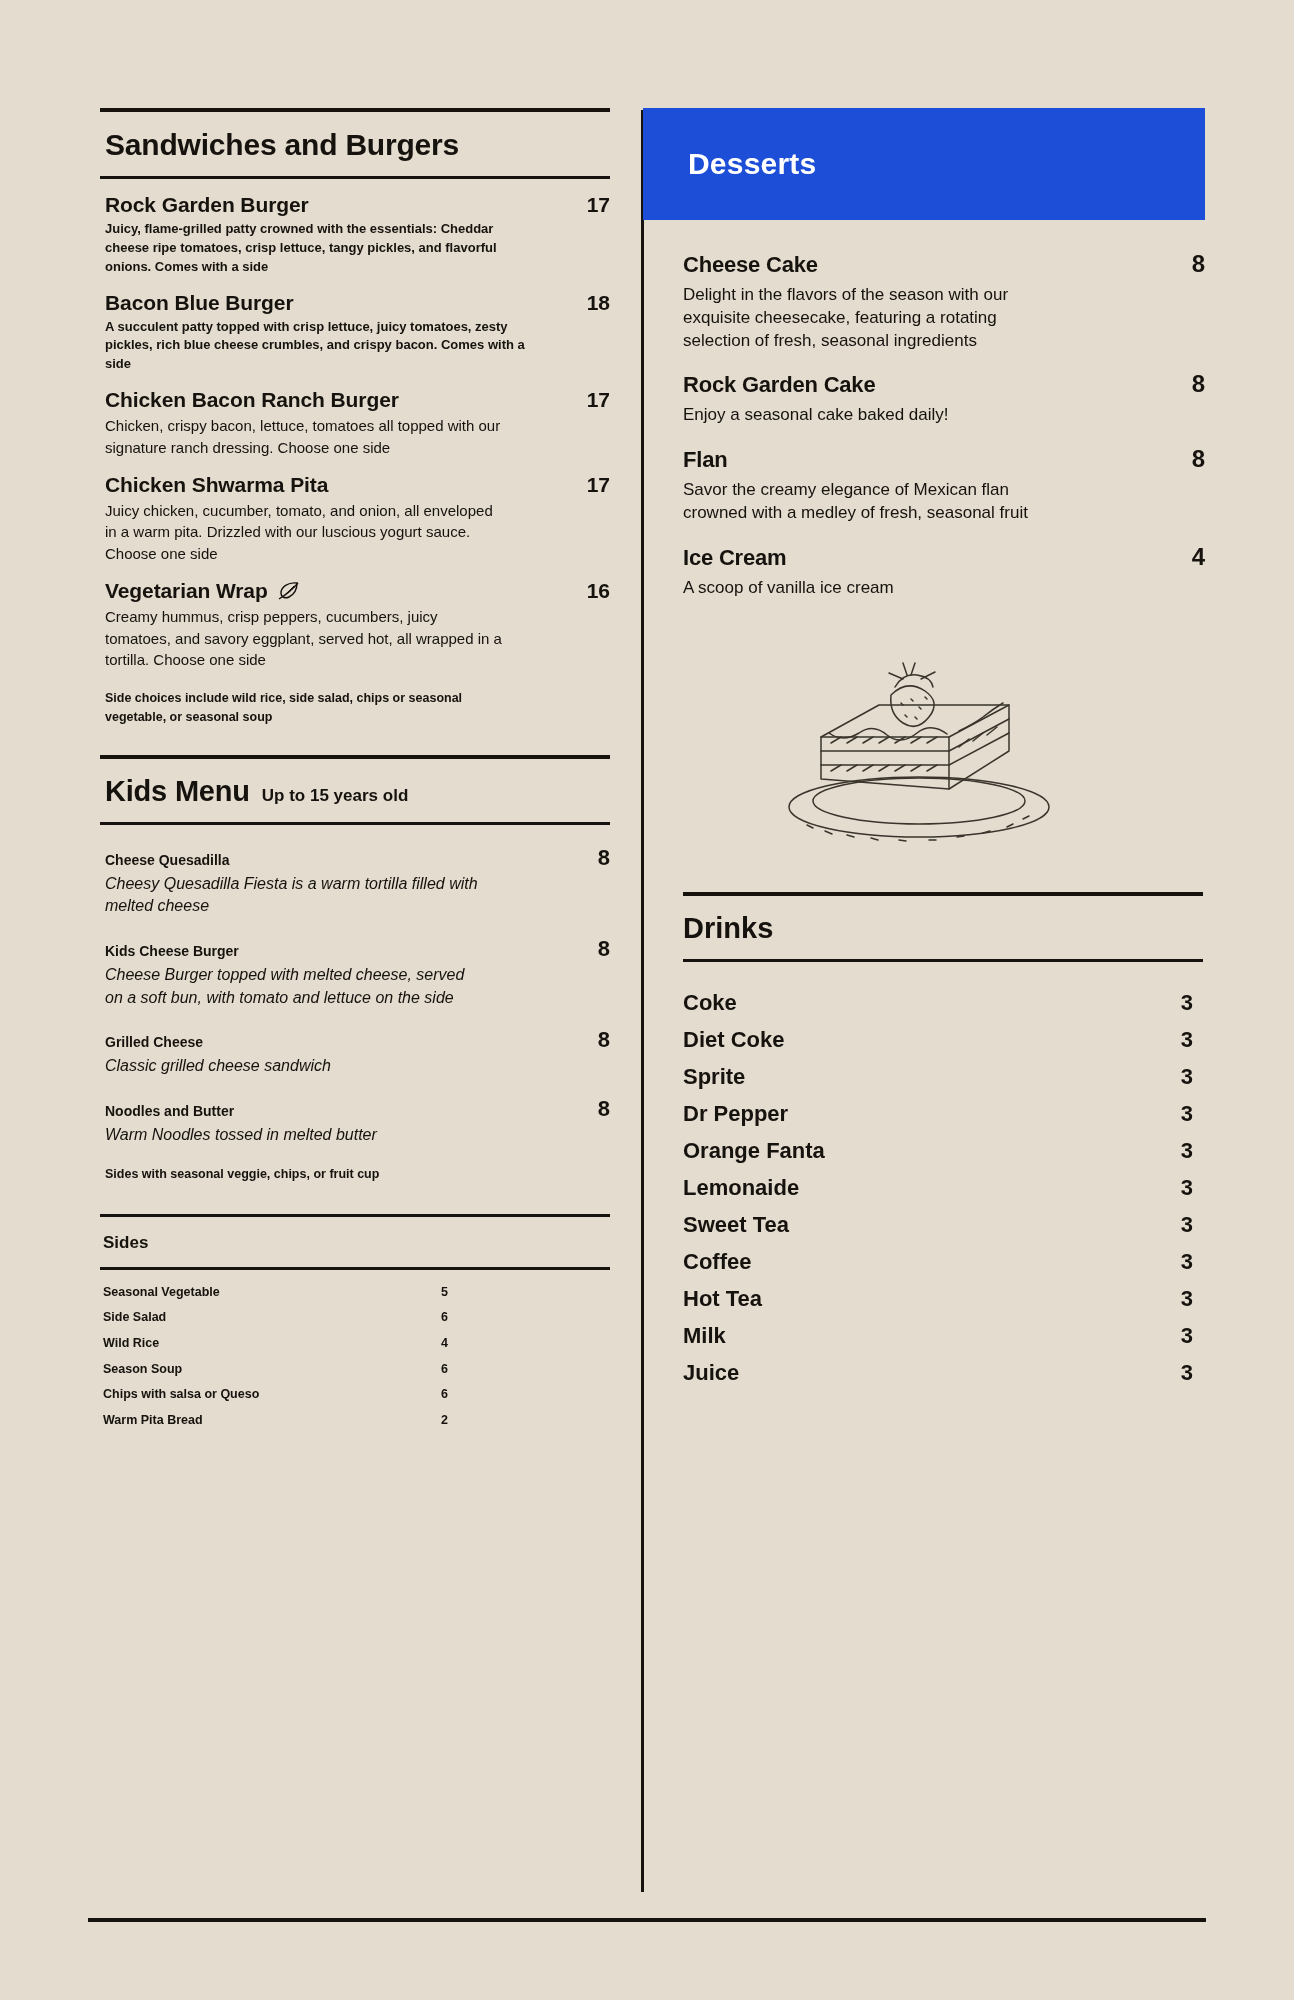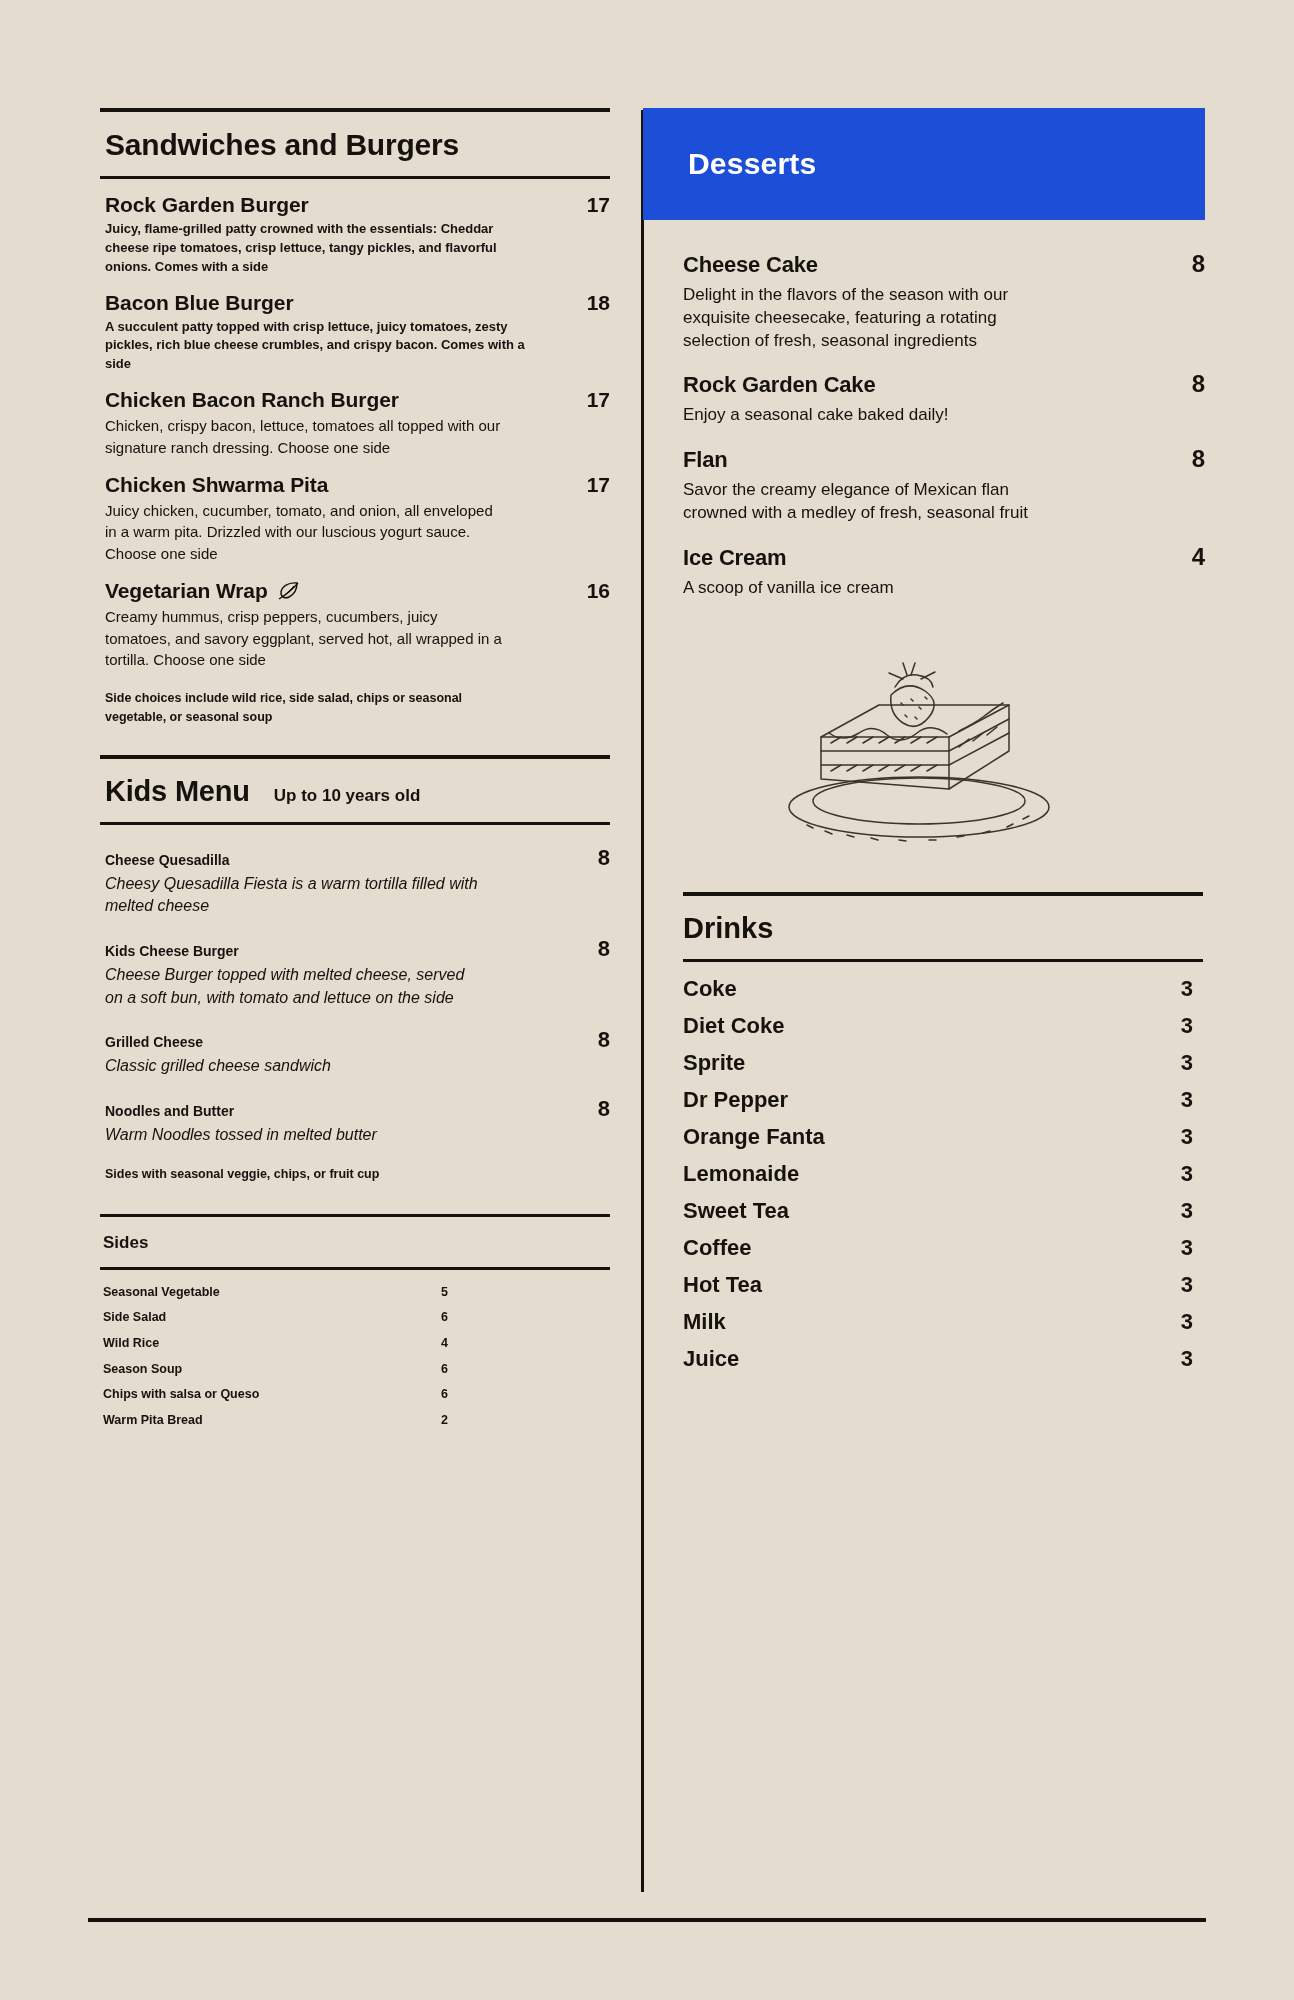--- a/index.html
+++ b/index.html
@@ -63,21 +63,21 @@
   .section-head {
     font-size: 30px;
     font-weight: bold;
     letter-spacing: -0.2px;
     padding: 16px 0 14px 5px;
   }
   .section-head.small {
     font-size: 29px;
     display: flex;
     align-items: baseline;
-    gap: 24px;
+    gap: 12px;
   }
   .section-head .sub {
     font-size: 17px;
     font-weight: bold;
     letter-spacing: 0;
   }
   .sides-head {
     font-size: 17px;
     font-weight: bold;
     padding: 16px 0 14px 3px;
@@ -177,21 +177,21 @@
     margin-top: 6px;
     max-width: 360px;
   }
 
   
   .drink-head {
     font-size: 29px;
     font-weight: bold;
     padding: 16px 0 14px 40px;
   }
-  .drinks-list { padding-left: 40px; padding-right: 12px; margin-top: 14px; }
+  .drinks-list { padding-left: 40px; padding-right: 12px; margin-top: 28px; }
   .drink-row {
     display: flex;
     align-items: baseline;
     justify-content: space-between;
     margin-bottom: 11px;
   }
   .drink-name { font-size: 22px; font-weight: bold; }
   .drink-price { font-size: 22px; font-weight: bold; }
 
   .right-rule-wrap { padding-left: 40px; padding-right: 2px; }
@@ -271,21 +271,21 @@
       <div class="item-desc reg">Creamy hummus, crisp peppers, cucumbers, juicy tomatoes, and savory eggplant, served hot, all wrapped in a tortilla. Choose one side</div>
     </div>
 
     <div class="note">Side choices include wild rice, side salad, chips or seasonal vegetable, or seasonal soup</div>
 
     <div style="height:28px"></div>
 
     <div class="rule-thick"></div>
     <div class="section-head small">
       <span>Kids Menu</span>
-      <span class="sub">Up to 10 years old</span>
+      <span class="sub">Up to 15 years old</span>
     </div>
     <div class="rule-med"></div>
 
     <div style="height:20px"></div>
 
     <div class="item kid">
       <div class="item-row">
         <span class="kid-name">Cheese Quesadilla</span>
         <span class="kid-price">8</span>
       </div>

